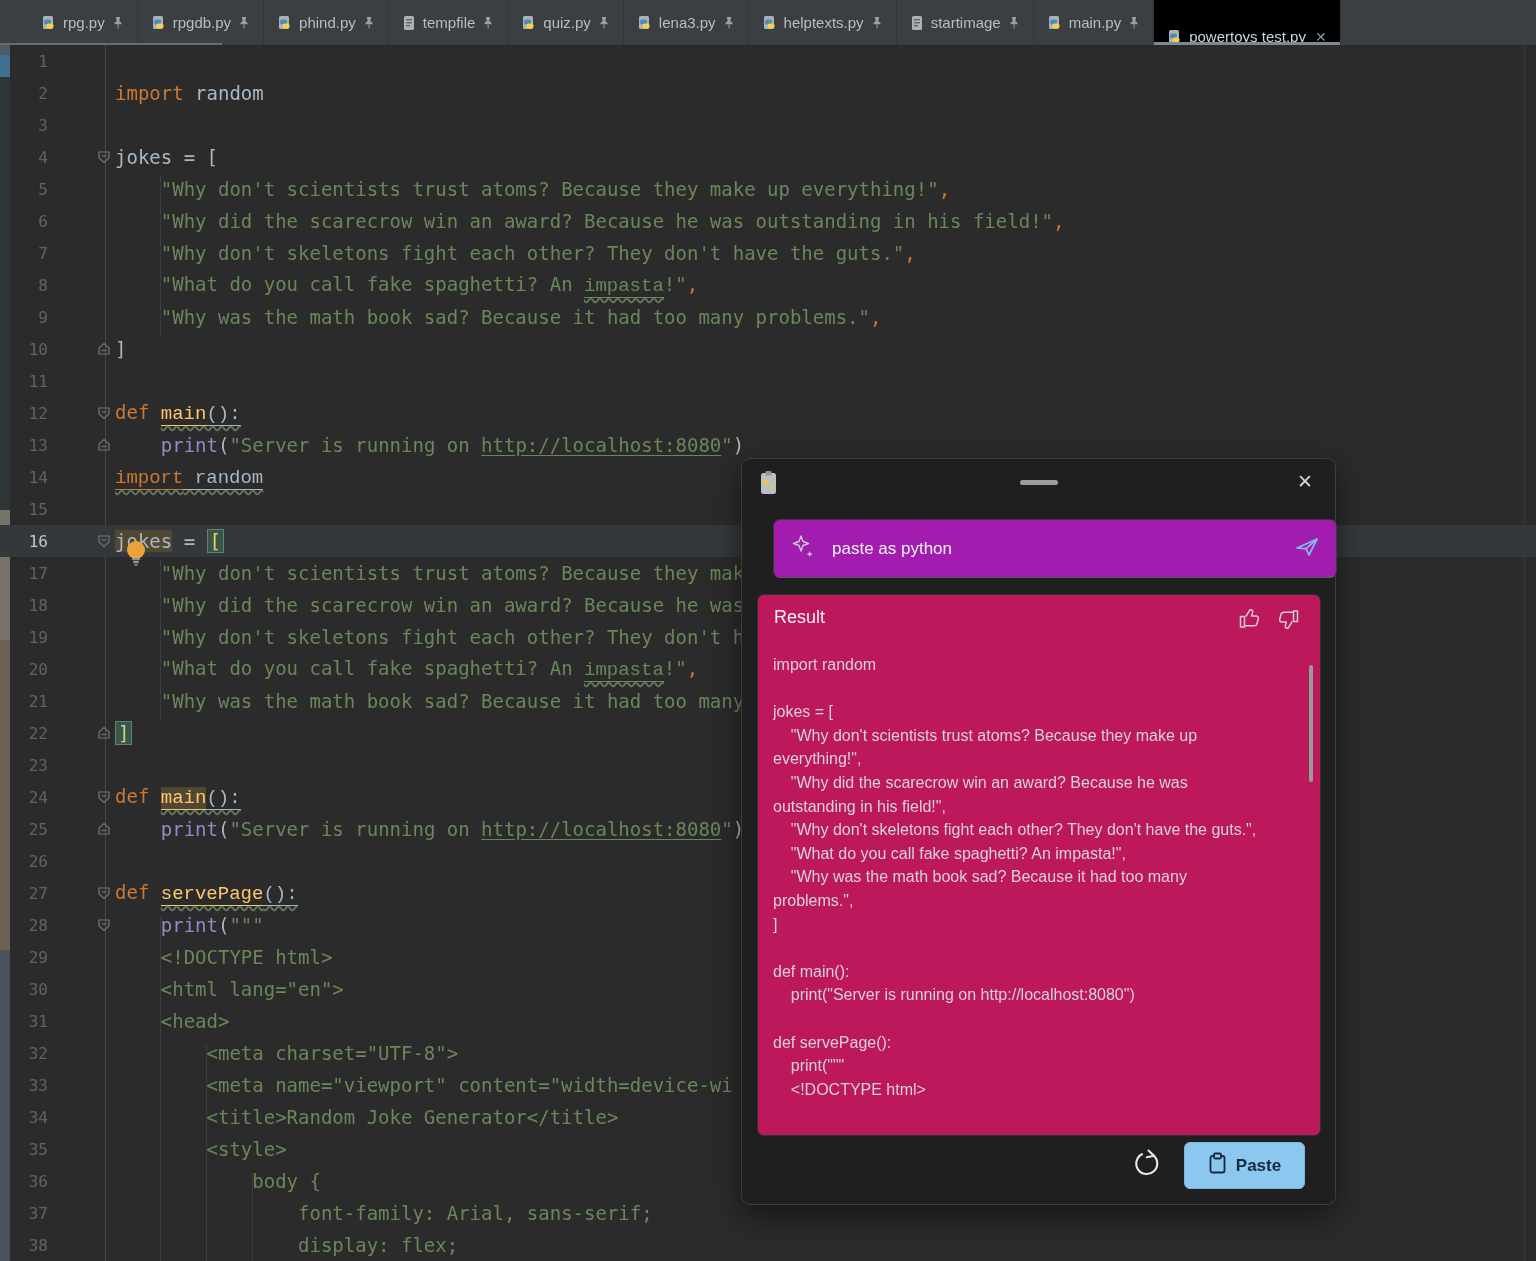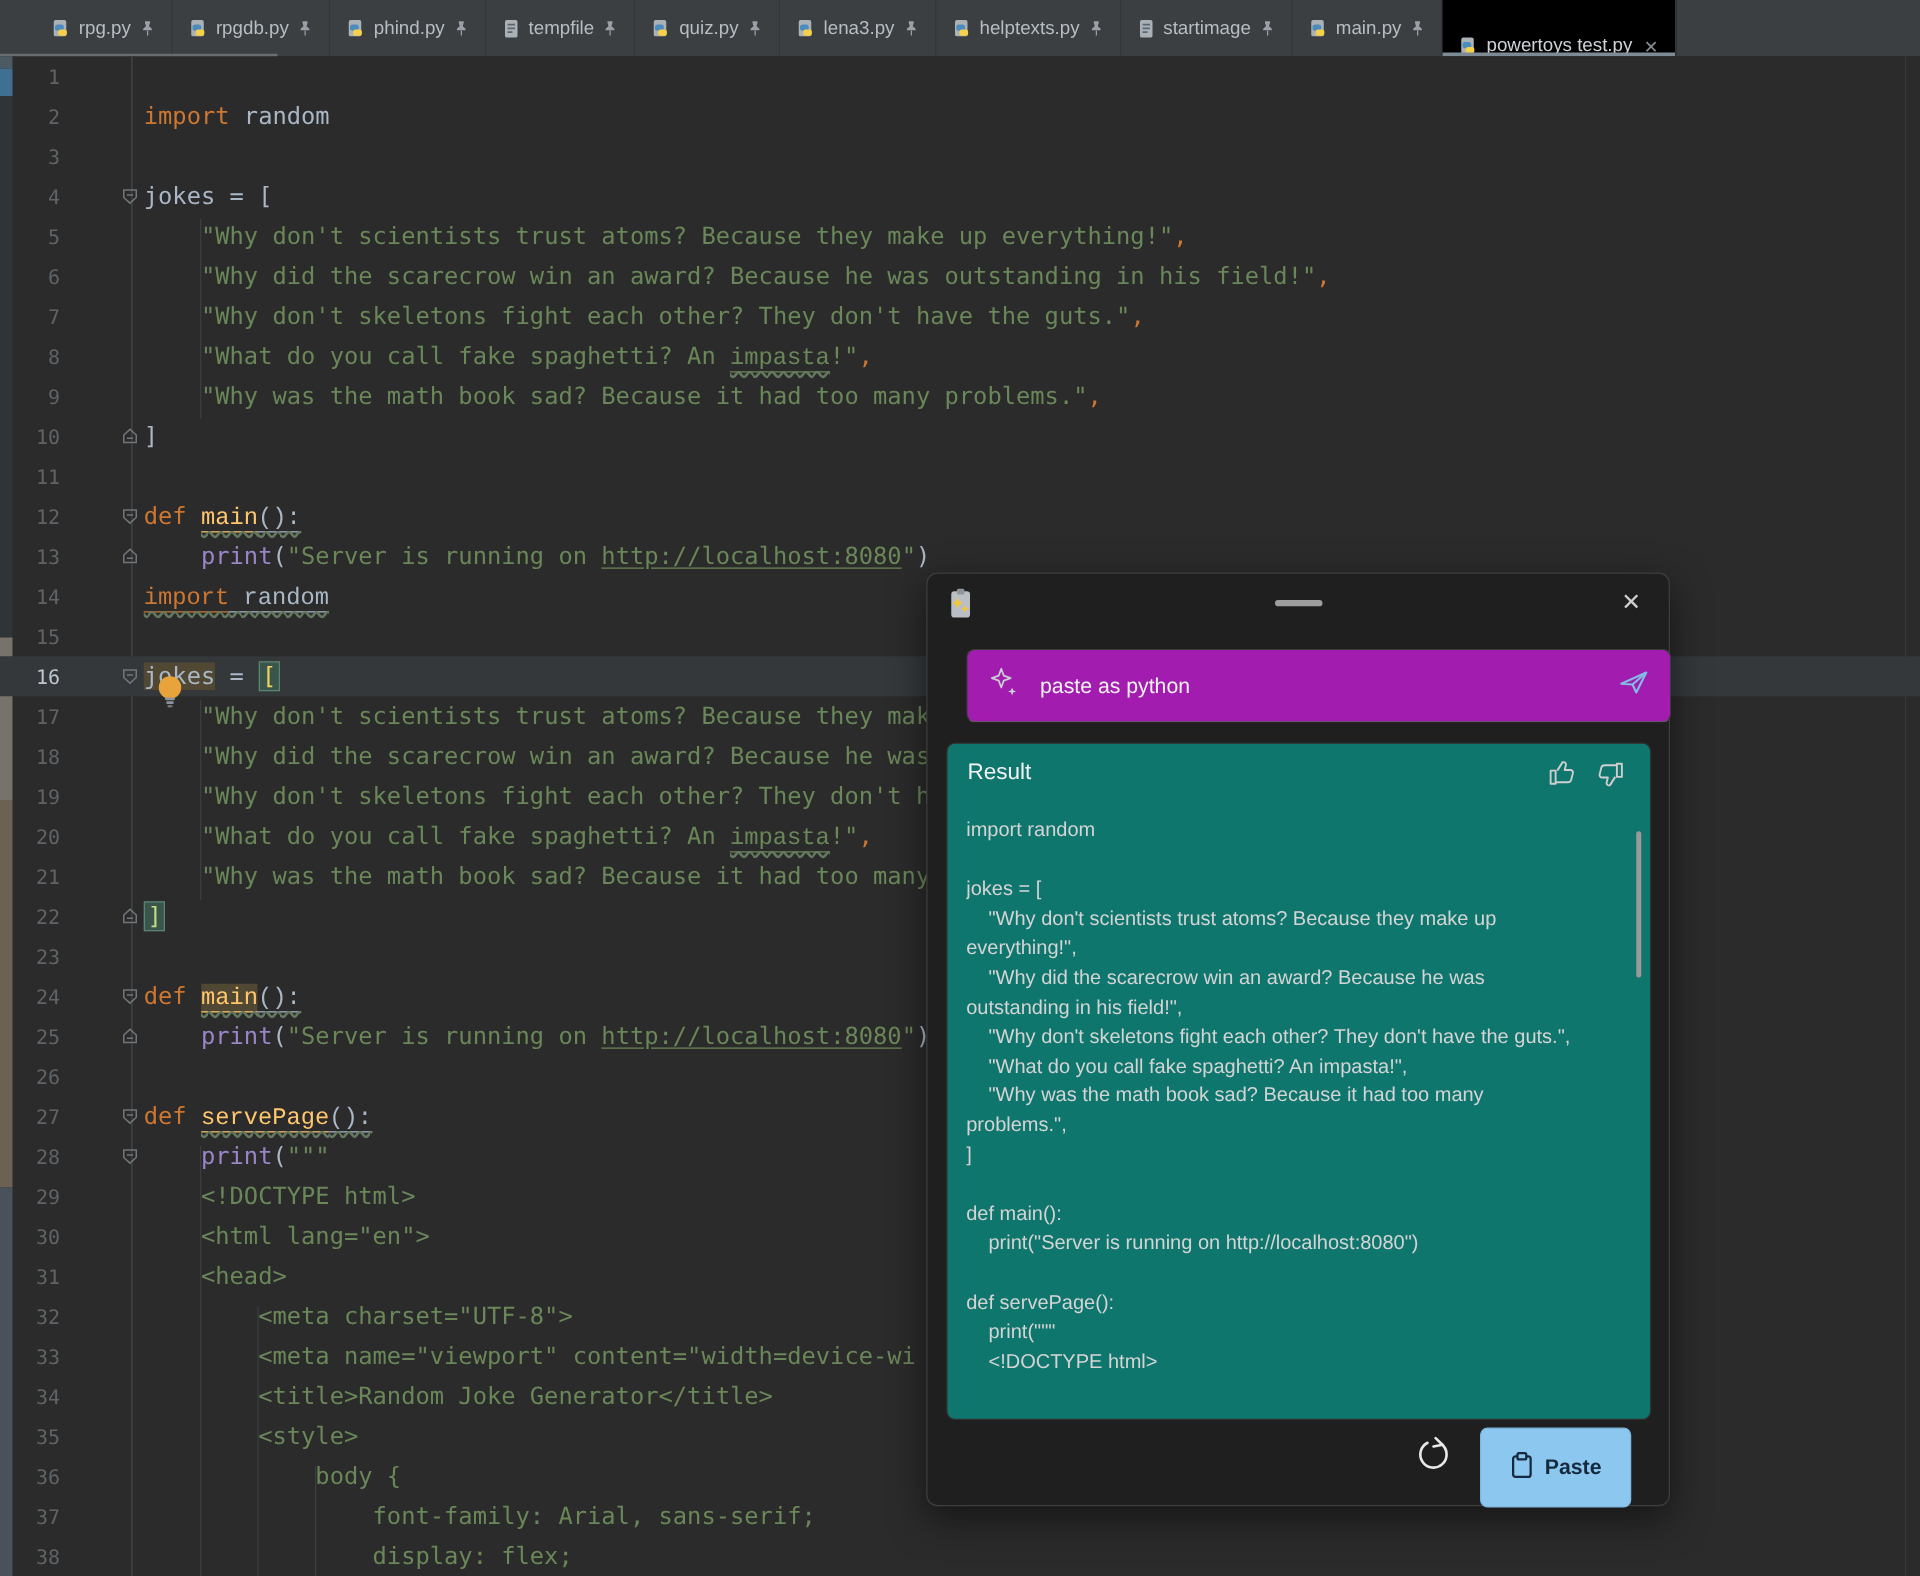--- a/index.html
+++ b/index.html
@@ -65,32 +65,32 @@
   .prompt-box { position:absolute; left:31px; top:60px; width:564px; height:59px;
                 background:#a21caf; border:1px solid #3b3b3b; border-bottom:1px solid #5c5c5c;
                 border-radius:7px; display:flex; align-items:center; }
   .prompt-sparkle { margin-left:17px; flex:none; }
   .prompt-text { margin-left:15px; font-size:17px; color:#f2f2f2; flex:1;
                  background:transparent; border:none; outline:none;
                  font-family:"Liberation Sans", sans-serif; }
   .send-btn { margin-right:16px; flex:none; }
 
   .result-card { position:absolute; left:15px; top:135px; width:564px; height:542px;
-                 background:#0f766e; border:1px solid #303030; border-radius:7px; overflow:hidden; }
+                 background:#be185d; border:1px solid #303030; border-radius:7px; overflow:hidden; }
   .result-head { position:absolute; left:16px; top:12px; font-size:18px; color:#f2f2f2; }
   .thumb-up   { position:absolute; right:58px; top:12px; }
   .thumb-down { position:absolute; right:20px; top:13px; }
   .result-body { position:absolute; left:15px; top:58px; right:22px; bottom:6px;
                  font-size:16px; line-height:23.6px; color:#d4d4d4; white-space:pre;
                  overflow:hidden; font-family:"Liberation Sans", sans-serif; }
   .result-scrollbar { position:absolute; right:7px; top:70px; width:4px; height:117px;
                       border-radius:2px; background:#9a9a9a; }
 
   .refresh-btn { position:absolute; left:388px; top:688px; }
-  .paste-btn { position:absolute; left:442px; top:683px; width:121px; height:64px;
+  .paste-btn { position:absolute; left:442px; top:683px; width:121px; height:47px;
                background:#8cc7f0; border:1px solid #7db7e0; border-radius:6px;
                display:flex; align-items:center; justify-content:center; gap:9px;
                color:#152a3d; font-size:17px; font-weight:600; cursor:default; }
 </style>
 </head>
 <body>
 
 <div class="tabbar">
   <div class="tabbar-spacer"></div>
   <div class="tab">

